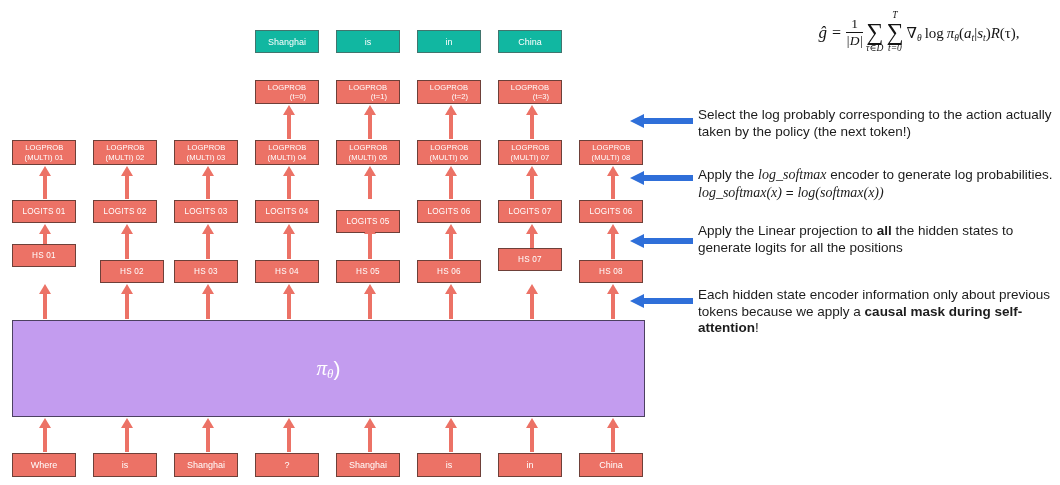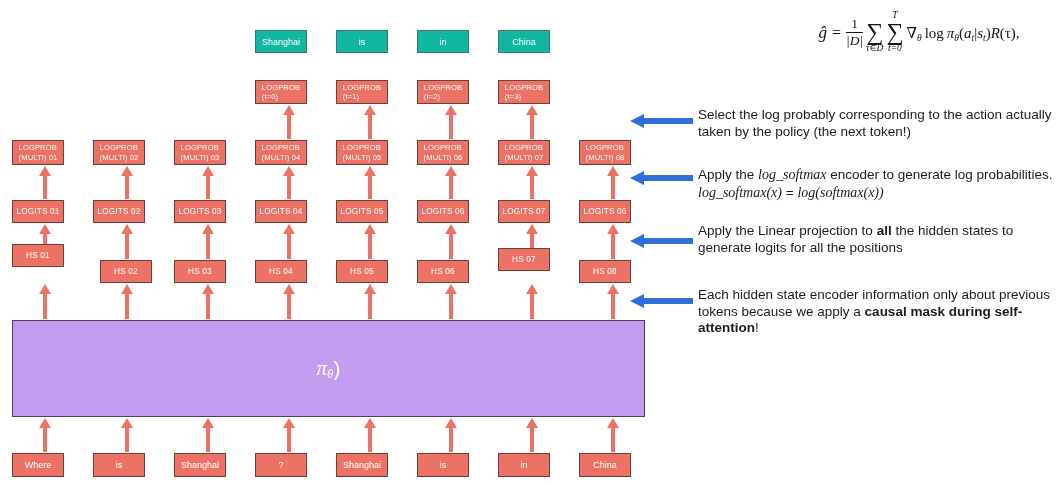--- a/index.html
+++ b/index.html
@@ -3,23 +3,23 @@
 <meta charset="utf-8">
 <style>
   html,body { margin:0; padding:0; background:#ffffff; }
   .canvas {
     position:relative; width:1060px; height:485px; background:#fff;
     font-family:"Liberation Sans", sans-serif; overflow:hidden;
   }
 
   
   .box {
-    position:absolute; box-sizing:border-box; width:52px;
+    position:absolute; box-sizing:border-box; width:64px;
     display:flex; align-items:center; justify-content:center;
-    text-align:left; color:#ffffff; border:1.6px solid;
+    text-align:right; color:#ffffff; border:1.6px solid;
   }
   .salmon-box { background:var(--salmon); border-color:var(--salmon-border); }
   .teal-box   { background:var(--teal);   border-color:var(--teal-border); height:23px; font-size:9px; }
   .two-line { height:25px; font-size:7.6px; line-height:1.25; white-space:pre-line; letter-spacing:.1px; }
   .one-line { height:23px; font-size:8.2px; letter-spacing:.2px; }
   .token    { height:24px; font-size:9px; }
 
   .transformer {
     position:absolute; left:12px; top:320px; width:633px; height:97px;
     box-sizing:border-box; background:var(--purple); border:1.6px solid var(--purple-border);
@@ -170,21 +170,21 @@
     </div>
   <div class="up-arrow" style="left:606px;top:166px;height:33px">
       <div class="head"></div>
       <div class="stem"></div>
     </div>
 
   <div class="box salmon-box one-line" style="left:12px;top:200px">LOGITS 01</div>
   <div class="box salmon-box one-line" style="left:93px;top:200px">LOGITS 02</div>
   <div class="box salmon-box one-line" style="left:174px;top:200px">LOGITS 03</div>
   <div class="box salmon-box one-line" style="left:255px;top:200px">LOGITS 04</div>
-  <div class="box salmon-box one-line" style="left:336px;top:200px">LOGITS 05</div>
+  <div class="box salmon-box one-line" style="left:336px;top:210px">LOGITS 05</div>
   <div class="box salmon-box one-line" style="left:417px;top:200px">LOGITS 06</div>
   <div class="box salmon-box one-line" style="left:498px;top:200px">LOGITS 07</div>
   <div class="box salmon-box one-line" style="left:579px;top:200px">LOGITS 06</div>
 
   <div class="up-arrow" style="left:38px;top:224px;height:35px">
       <div class="head"></div>
       <div class="stem"></div>
     </div>
   <div class="up-arrow" style="left:120px;top:224px;height:35px">
       <div class="head"></div>

